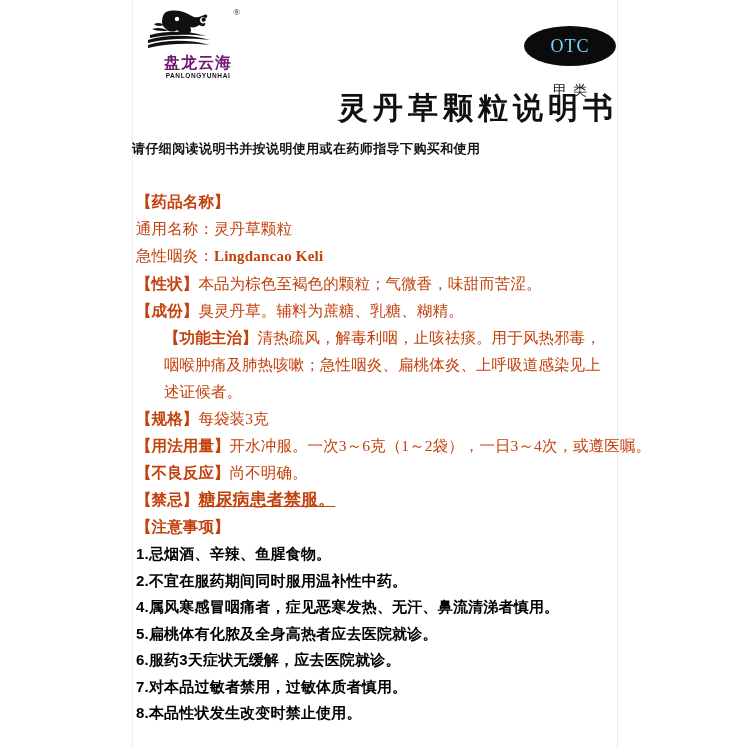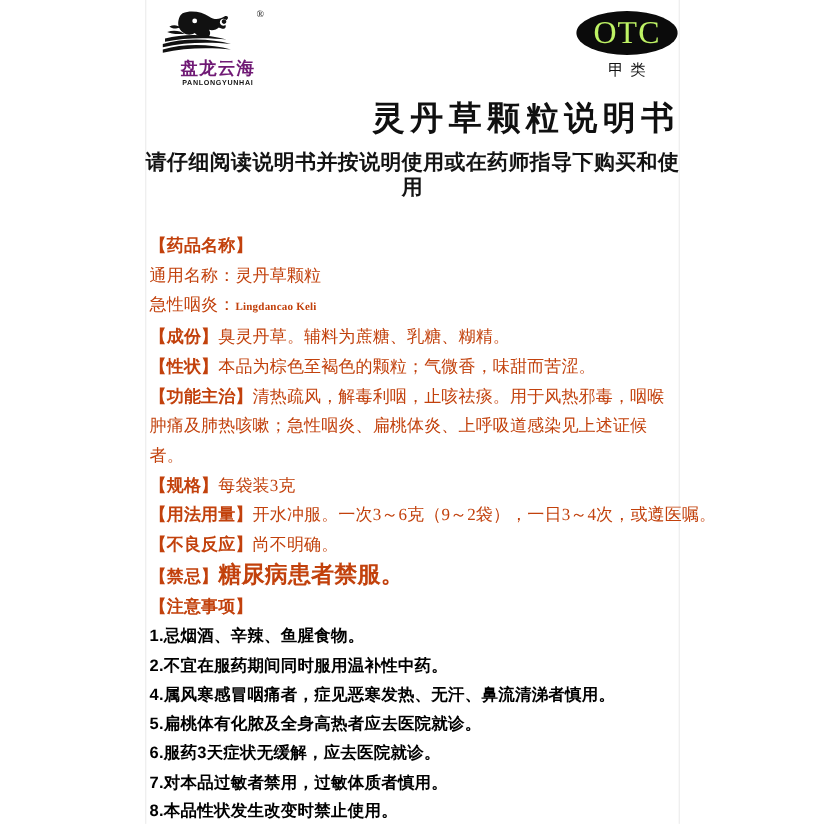--- a/index.html
+++ b/index.html
@@ -83,28 +83,28 @@
     right: 0px;
     top: 10px;
     width: 96px;
     text-align: center;
   }
   .otc-badge {
     width: 92px;
     height: 40px;
     border-radius: 50%;
     background: #0b0b0b;
-    color: #bef264;
+    color: #7dd3fc;
     font-family: "Liberation Serif", serif;
-    font-size: 29px;
+    font-size: 18px;
     font-weight: normal;
     letter-spacing: 1px;
     line-height: 40px;
     text-align: center;
-    margin: 0 auto;
+    margin: 16px auto;
   }
   .otc-class {
     margin-top: 5px;
     font-family: "Liberation Serif", "DejaVu Serif", serif;
     font-size: 14px;
     letter-spacing: 6px;
     text-indent: 6px;
     color: #111;
   }
 
@@ -114,58 +114,58 @@
     font-family: "Liberation Serif", "DejaVu Serif", serif;
     font-weight: bold;
     font-size: 30px;
     letter-spacing: 5px;
     text-indent: 5px;
     color: #101010;
     margin: 6px 0 0 0;
     line-height: 40px;
   }
   .doc-subtitle {
-    text-align: center;
     font-family: "Liberation Sans", "DejaVu Sans", sans-serif;
     font-weight: bold;
-    font-size: 19px;
+    font-size: 13px;
     letter-spacing: 0.4px;
     color: #131313;
     margin-top: 10px;
     line-height: 22px;
   }
 
   
   .body-block {
     margin-top: 28px;
     padding-left: 4px;
     padding-right: 2px;
   }
   .line {
     font-family: "Liberation Serif", "DejaVu Serif", serif;
     font-size: 15.5px;
     line-height: 27px;
     color: #c2410c;
     letter-spacing: 0.1px;
     white-space: nowrap;
   }
-  .line.wrap { white-space: normal; }
+  .line.wrap { white-space: normal; margin-left: 28px; }
   .tag {
     font-family: "Liberation Serif", "DejaVu Serif", serif;
     font-weight: bold;
   }
   .val-bold {
     font-family: "Liberation Sans", "DejaVu Sans", sans-serif;
     font-weight: bold;
-    font-size: 21px;
+    font-size: 17px;
+    text-decoration: underline;
   }
   .latin {
     font-family: "Liberation Serif", "DejaVu Serif", serif;
     font-weight: bold;
-    font-size: 10px;
+    font-size: 15px;
     letter-spacing: 0.2px;
   }
 
   .notice-list {
     margin-top: 1px;
   }
   .notice-item {
     font-family: "Liberation Sans", "DejaVu Sans", sans-serif;
     font-weight: bold;
     font-size: 15px;
@@ -226,37 +226,37 @@
 
     <div class="line">
       <span>通用名称：</span><span>灵丹草颗粒</span>
     </div>
 
     <div class="line">
       <span>急性咽炎：</span><span class="latin">Lingdancao  Keli</span>
     </div>
 
     <div class="line">
+      <span class="tag">【性状】</span><span>本品为棕色至褐色的颗粒；气微香，味甜而苦涩。</span>
+    </div>
+
+    <div class="line">
       <span class="tag">【成份】</span><span>臭灵丹草。辅料为蔗糖、乳糖、糊精。</span>
-    </div>
-
-    <div class="line">
-      <span class="tag">【性状】</span><span>本品为棕色至褐色的颗粒；气微香，味甜而苦涩。</span>
     </div>
 
     <div class="line wrap">
       <span class="tag">【功能主治】</span><span>清热疏风，解毒利咽，止咳祛痰。用于风热邪毒，咽喉肿痛及肺热咳嗽；急性咽炎、扁桃体炎、上呼吸道感染见上述证候者。</span>
     </div>
 
     <div class="line">
       <span class="tag">【规格】</span><span>每袋装3克</span>
     </div>
 
     <div class="line">
-      <span class="tag">【用法用量】</span><span>开水冲服。一次3～6克（9～2袋），一日3～4次，或遵医嘱。</span>
+      <span class="tag">【用法用量】</span><span>开水冲服。一次3～6克（1～2袋），一日3～4次，或遵医嘱。</span>
     </div>
 
     <div class="line">
       <span class="tag">【不良反应】</span><span>尚不明确。</span>
     </div>
 
     <div class="line">
       <span class="tag">【禁忌】</span><span class="val-bold">糖尿病患者禁服。</span>
     </div>
 

